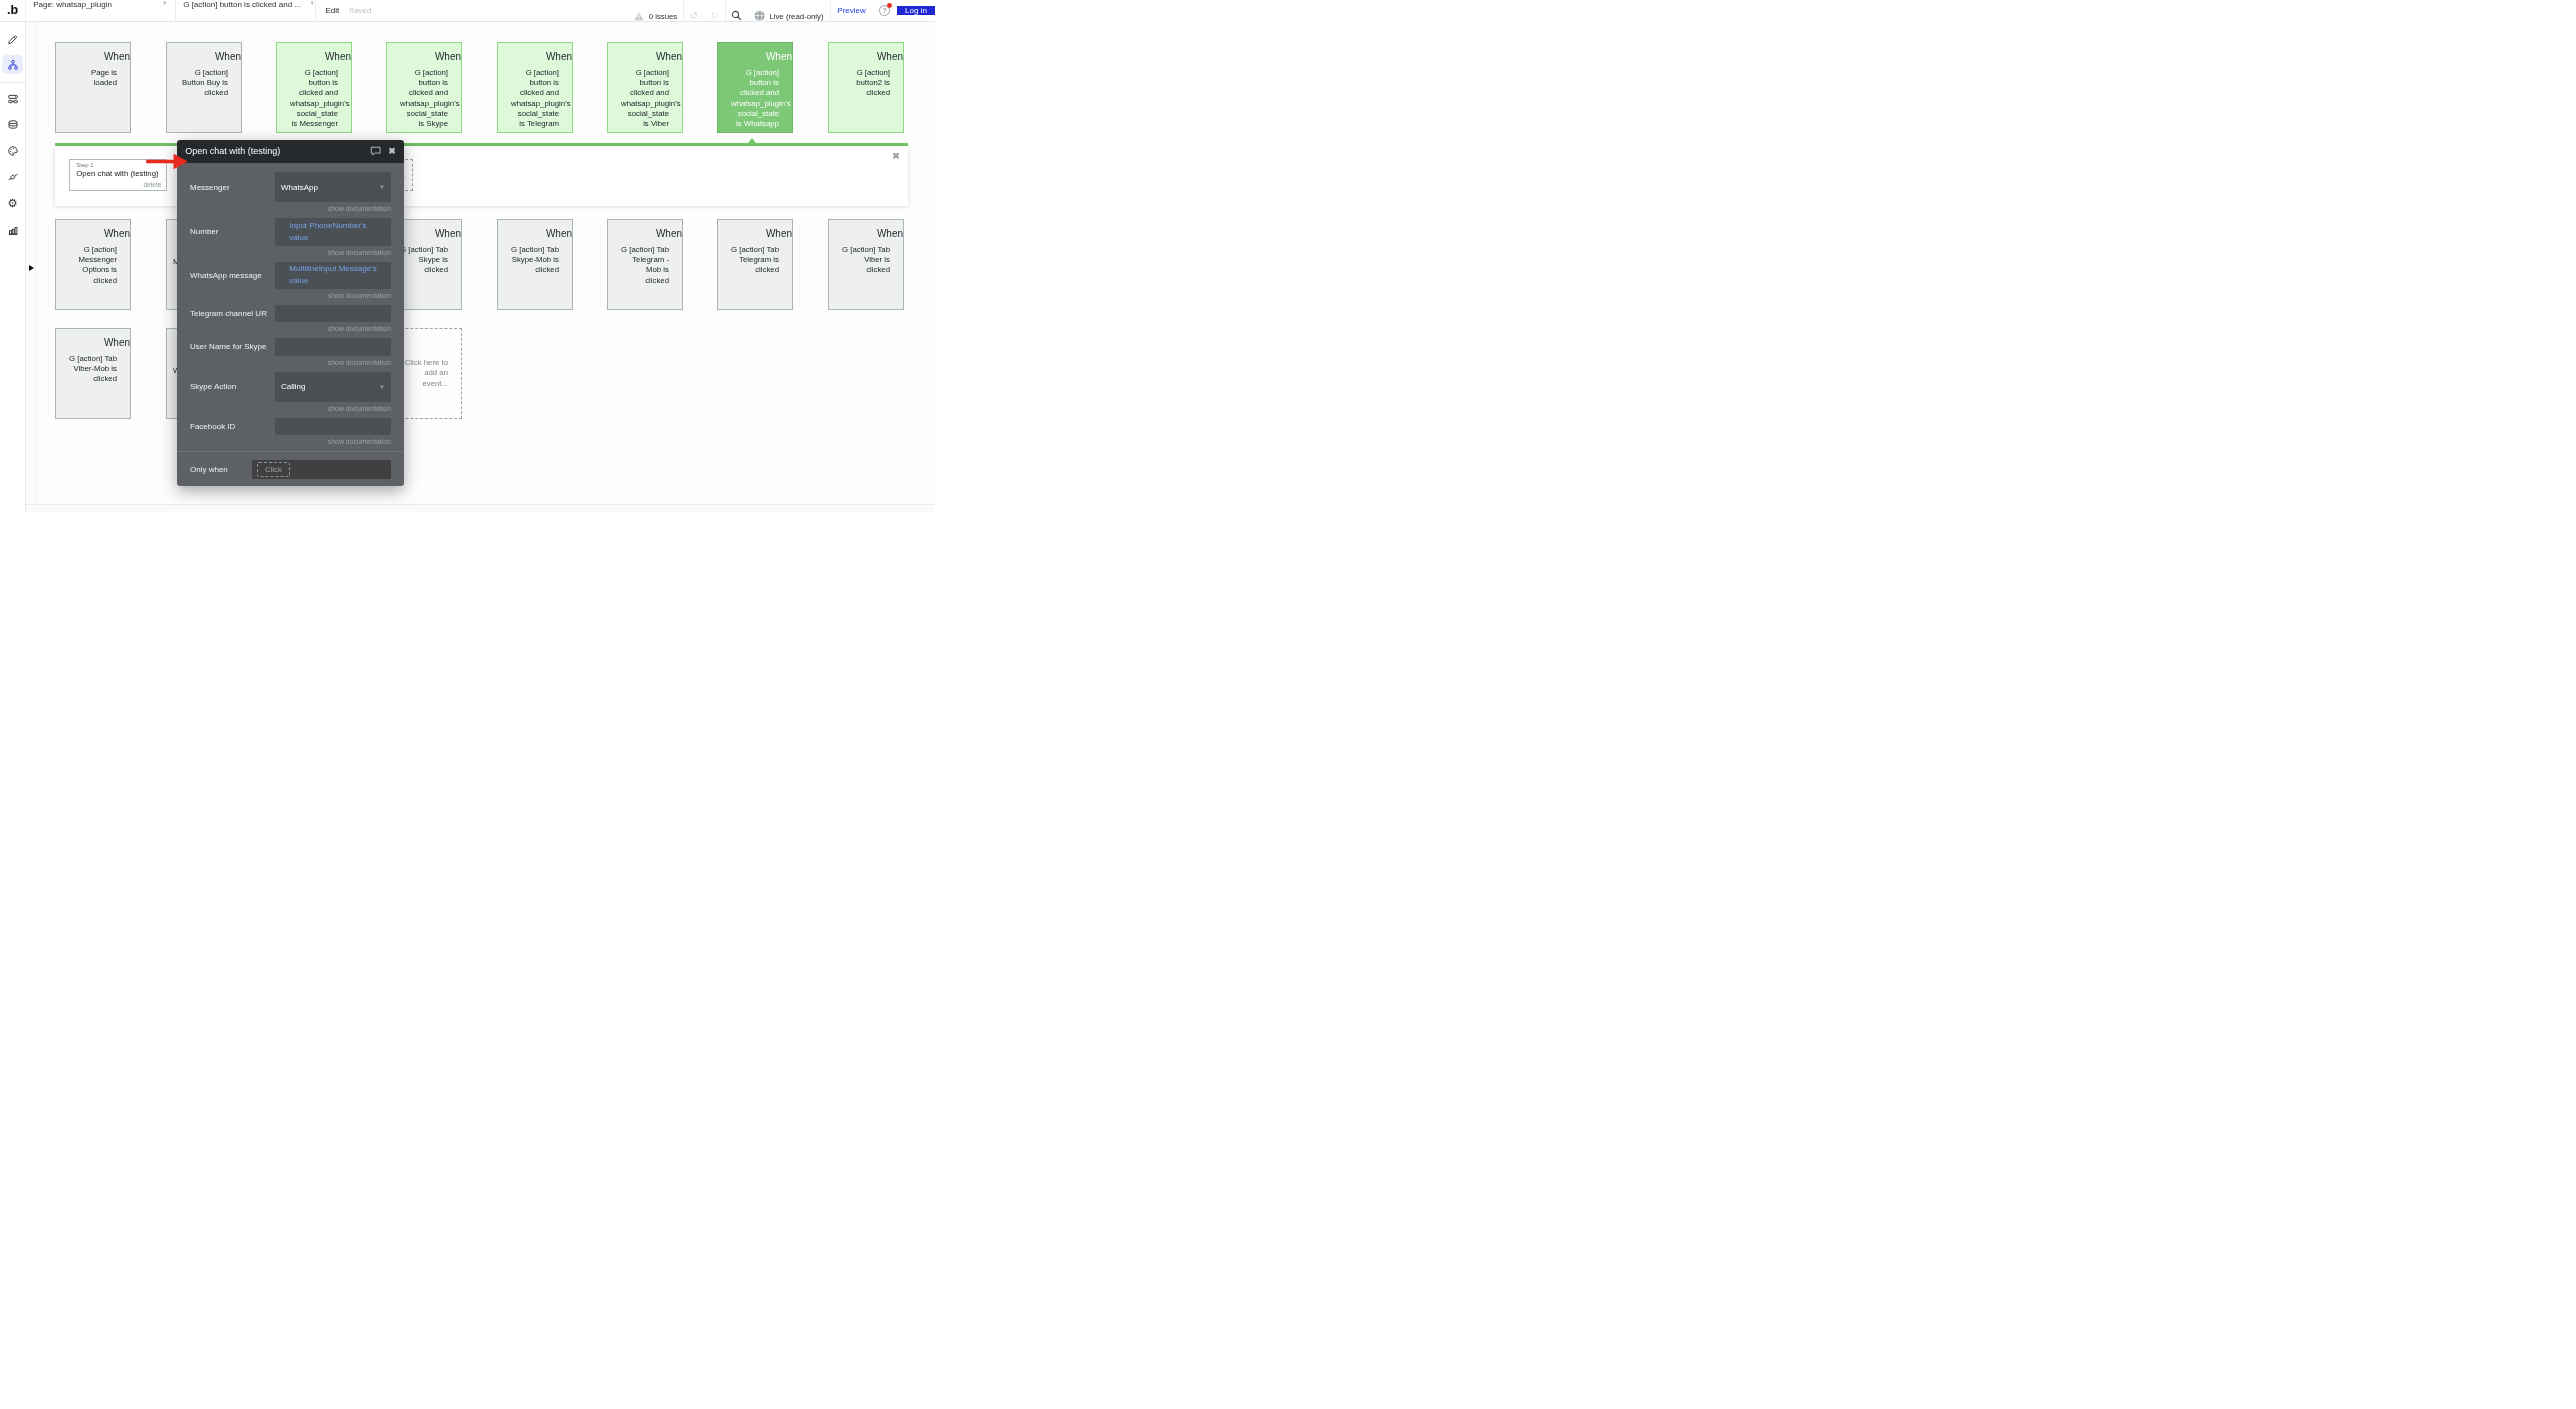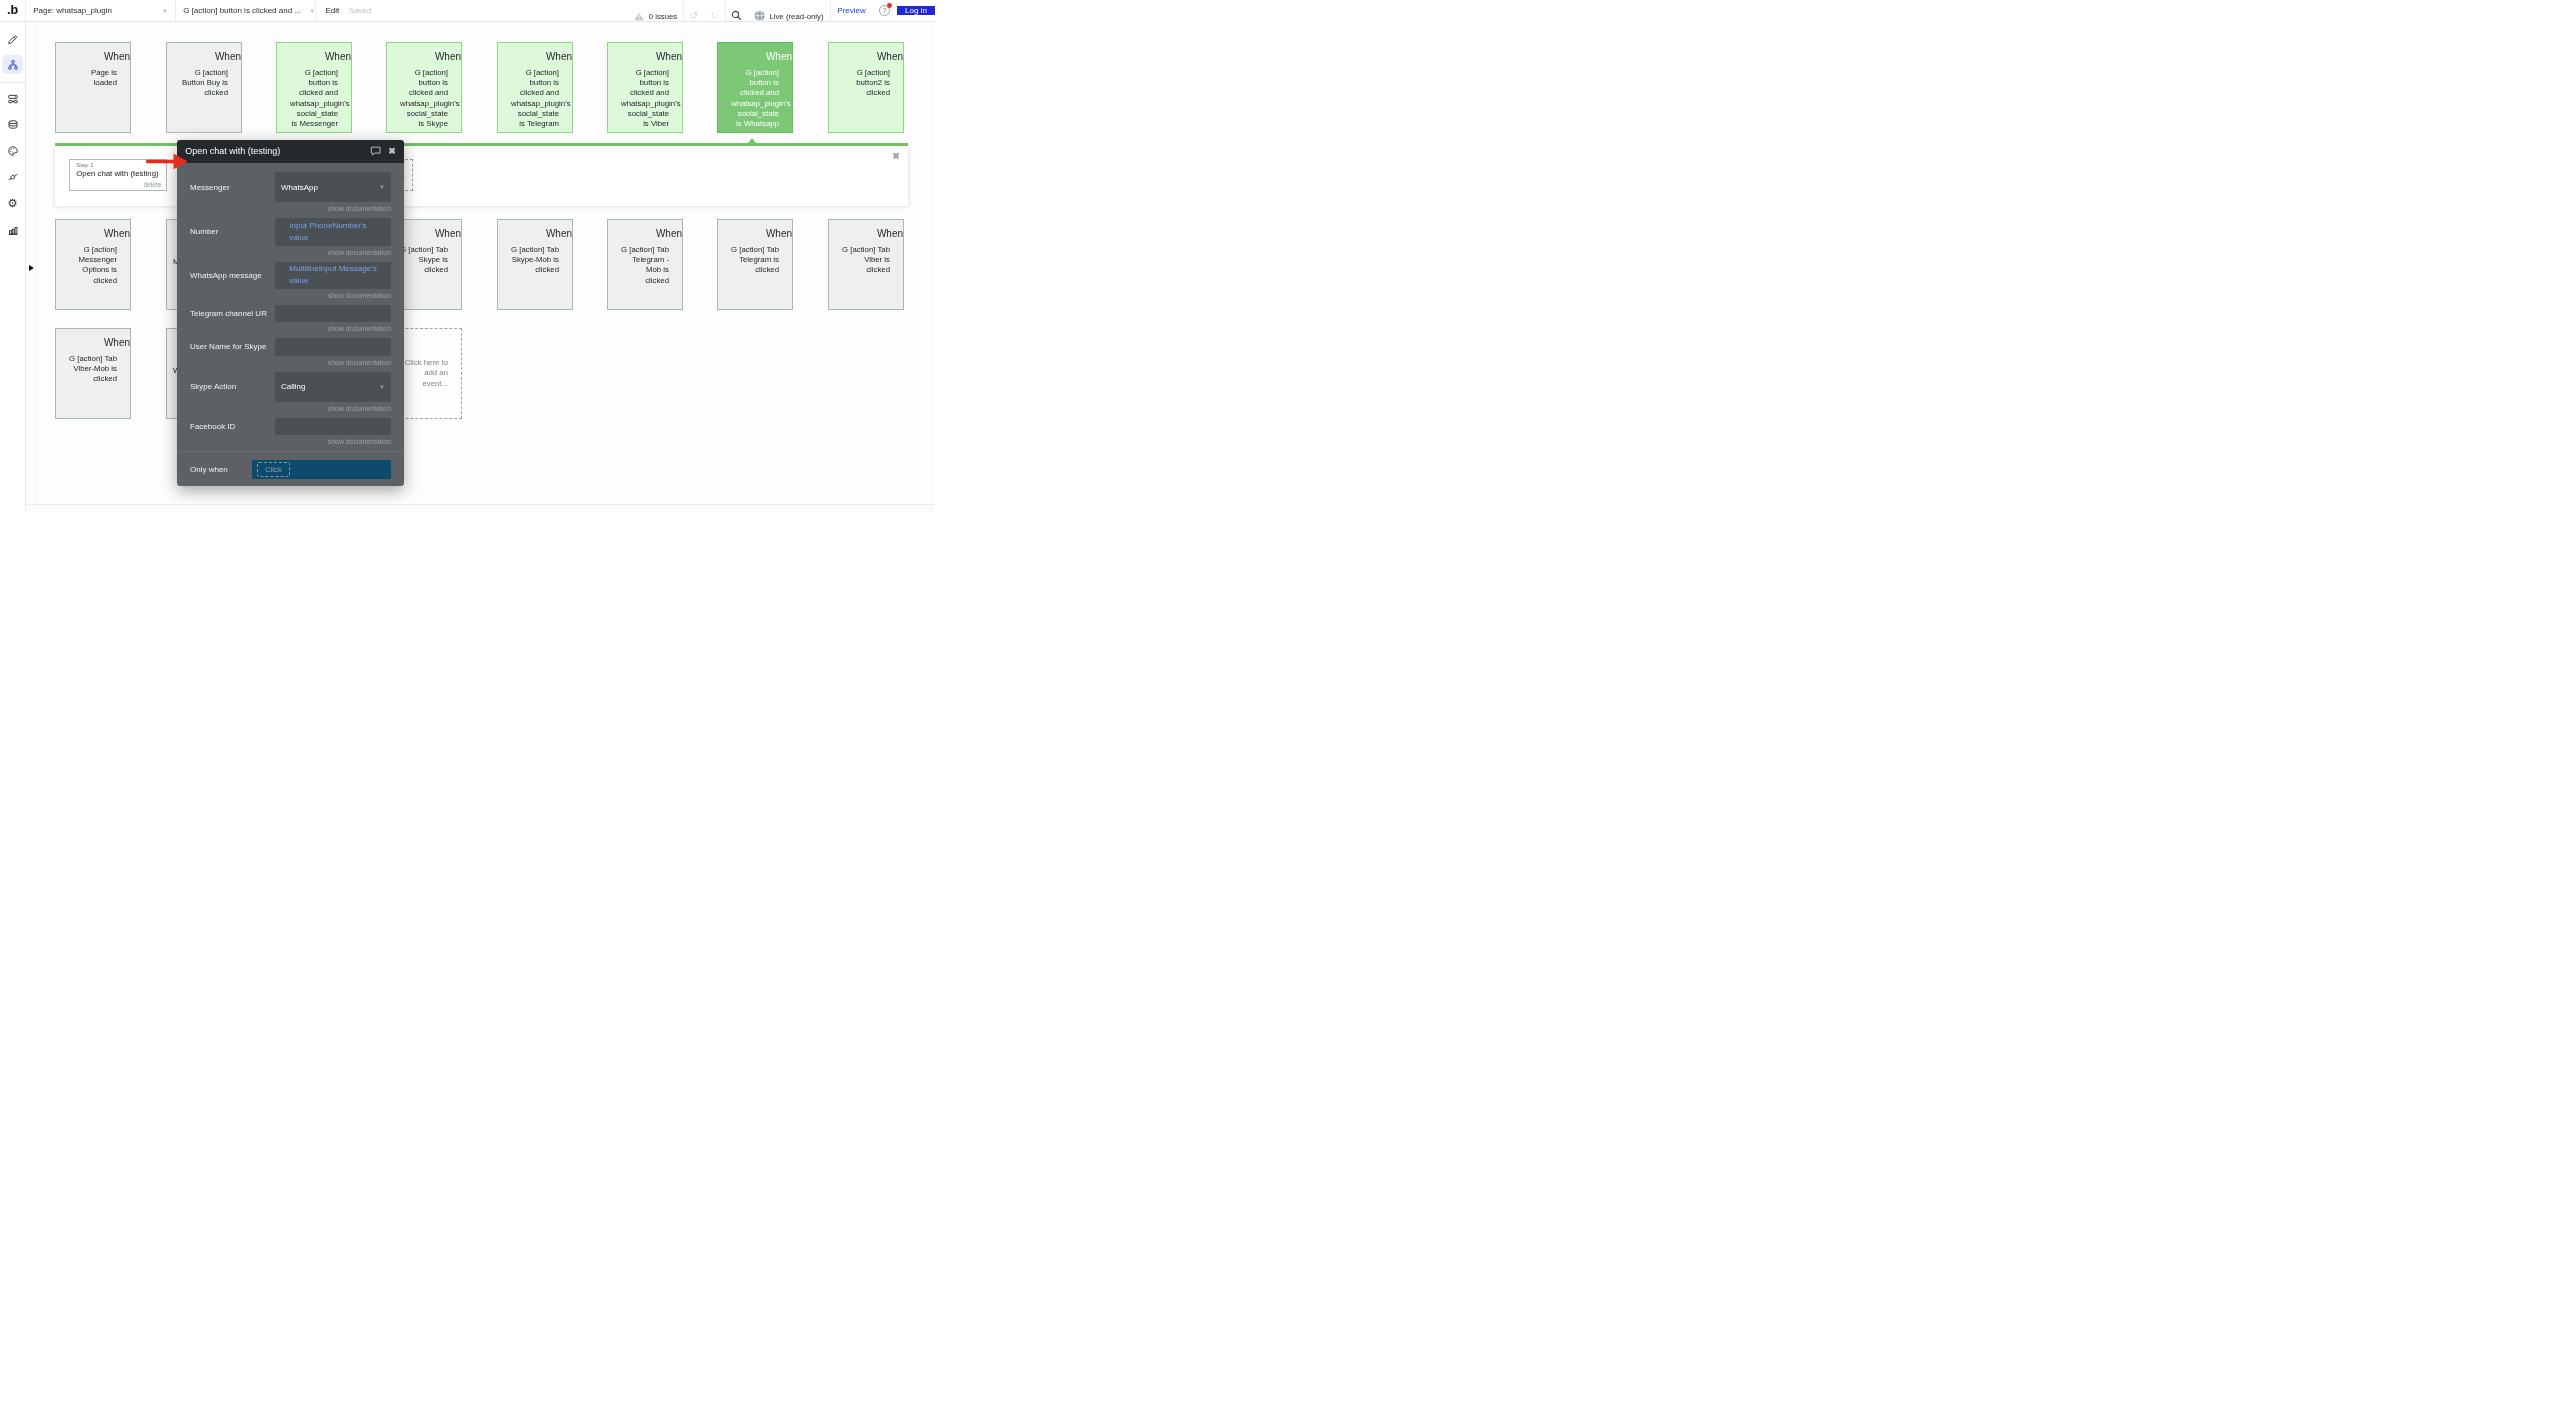--- a/index.html
+++ b/index.html
@@ -7,21 +7,21 @@
     font-family:"Liberation Sans", sans-serif; }
   #app { position:relative; width:935px; height:512px; background:#fdfdfd; }
 
   
   .topbar { position:absolute; left:0; top:0; width:935px; height:22px; background:#fff;
     border-bottom:0.6px solid #e4e6e7; display:flex; align-items:stretch; z-index:30; }
   .logo-cell { width:26px; display:flex; align-items:center; justify-content:center;
     border-right:0.6px solid #eceeef; }
   .bubble-logo { font-size:12.5px; font-weight:700; color:#0a0a0a; line-height:1; }
   .bubble-logo::before { content:"."; }
-  .tb-select { display:flex; align-items:center; padding:0 7.2px; border-right:0.6px solid #eceeef;
+  .tb-select { display:flex; align-items:flex-start; padding:0 7.2px; border-right:0.6px solid #eceeef;
     cursor:pointer; }
   .tb-select .lbl { font-size:8px; color:#2b3236; white-space:nowrap; }
   .caret { color:#b9c1c7; font-size:6px; margin-left:8.3px; }
   .page-select { width:150px; justify-content:space-between; }
   .wf-select { width:140px; justify-content:space-between; }
   .tb-edit { display:flex; align-items:center; gap:9.5px; padding:0 9.5px; }
   .edit-lbl { font-size:8px; color:#1c2124; }
   .saved-lbl { font-size:8px; color:#bcc3c8; }
   .tb-right { margin-left:auto; display:flex; align-items:center; }
   .tb-item { display:flex; align-items:flex-end; padding:0 6px; height:100%; }
@@ -100,21 +100,21 @@
   .prow { display:flex; align-items:center; }
   .prow .plabel { width:85px; font-size:8px; color:#eef1f3; flex:none; }
   .pfield { flex:1; background:#4b5055; border-radius:1.2px; display:flex; align-items:center;
     padding:0 6px; cursor:pointer; }
   .pfield.h30 { height:30px; } .pfield.h45 { height:27.4px; } .pfield.h29 { height:17.3px; }
   .pfield .fval { color:#fff; font-size:8px; flex:1; }
   .pfield .expr { color:#76a1e8; font-size:8px; line-height:1.5; padding-left:8.3px; }
   .pfield .fcaret { color:#8e979e; font-size:6px; }
   .showdoc { text-align:right; font-size:6.9px; color:#9aa1a8; margin:3px 0 6px 0; cursor:pointer; }
   .pdivider { height:0.6px; background:#6b7075; margin:4.8px -13px 8.3px -13px; }
-  .onlywhen-field { flex:1; height:19px; background:#0c4a6e; border-radius:1.2px; display:flex;
+  .onlywhen-field { flex:1; height:19px; background:#404040; border-radius:1.2px; display:flex;
     align-items:center; padding:0 4.8px; cursor:text; }
   .click-chip { border:0.6px dashed #8d949a; border-radius:1.8px; color:#9aa1a8; font-size:7.8px;
     padding:1.8px 7.2px; }
   .breakpoint-row { display:flex; align-items:center; margin-top:10.7px; }
   .breakpoint-row .plabel { width:auto; flex:1; }
   .bp-checkbox { width:9.5px; height:9.5px; background:#44484d; border-radius:1.2px; cursor:pointer; }
 
   
   .red-arrow { position:absolute; left:145px; top:152px; z-index:15; pointer-events:none; }
 </style>

